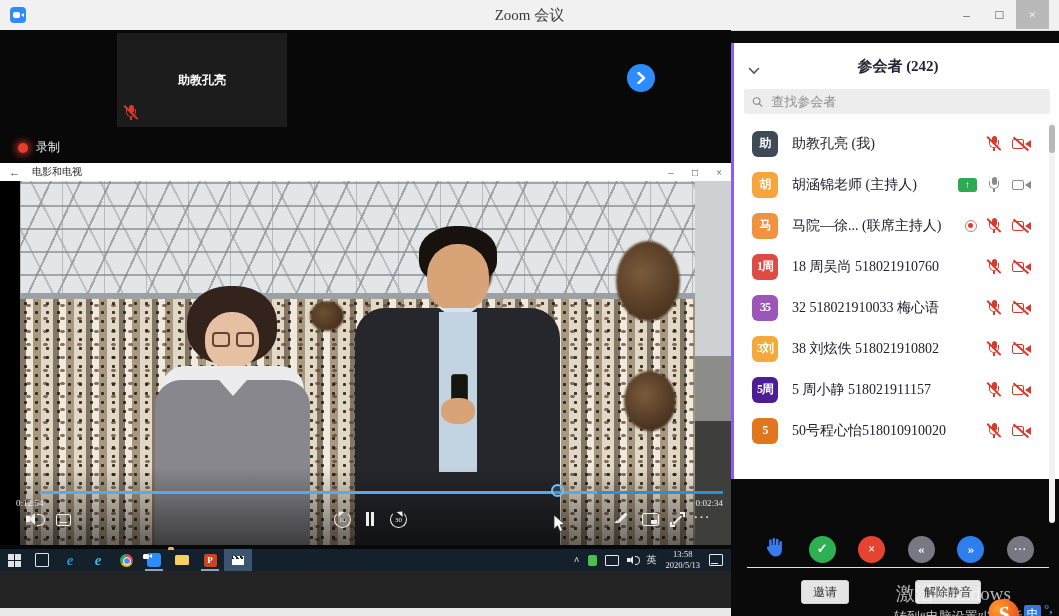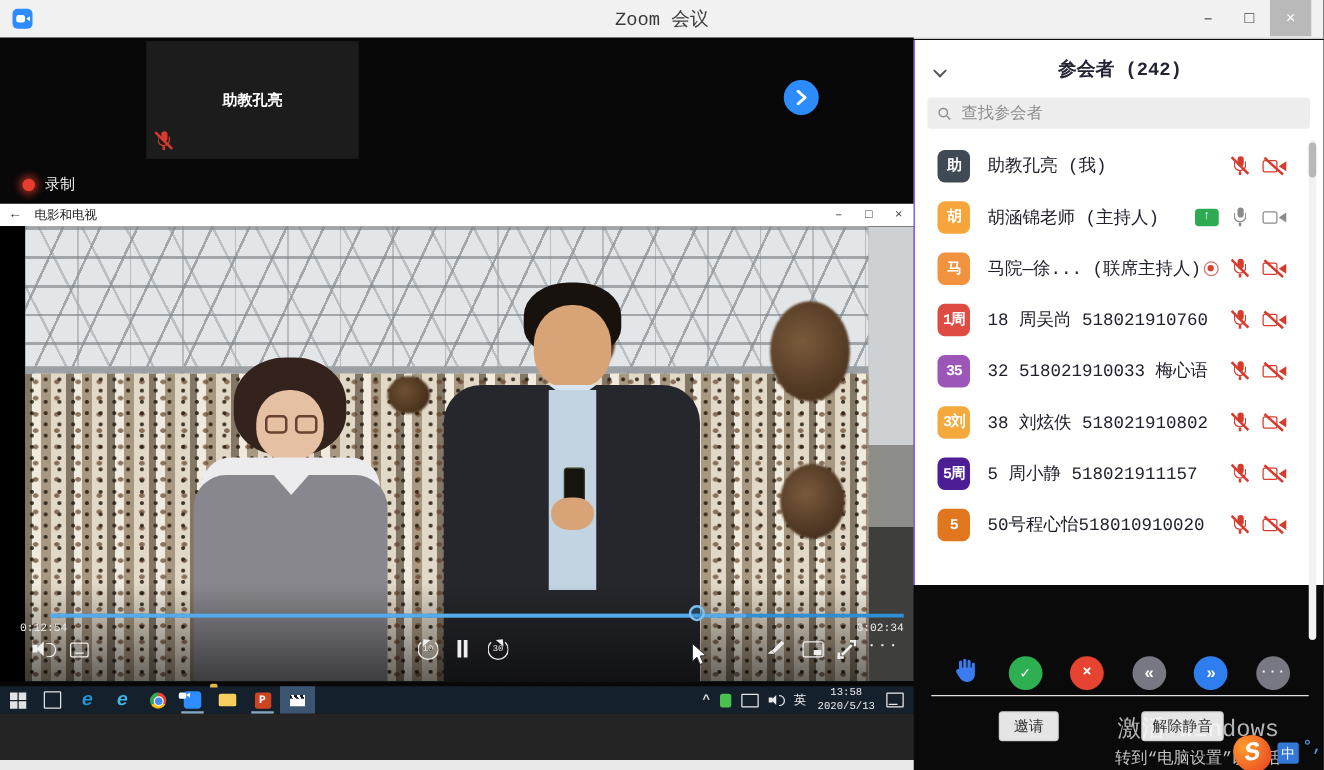--- a/index.html
+++ b/index.html
@@ -1,17 +1,17 @@
 <!DOCTYPE html>
 <html><head>
 <meta charset="utf-8">
 <style>
   html,body{margin:0;padding:0;background:#555;}
   #app{position:relative;width:1059px;height:616px;background:#0a0a0a;overflow:hidden;
-       font-family:Liberation Mono, monospace;-webkit-font-smoothing:antialiased;}
+       font-family:Liberation Serif, serif;-webkit-font-smoothing:antialiased;}
   .abs{position:absolute;}
 
   
   .titlebar{left:0;top:0;width:1059px;height:30px;background:#f1f1f1;border-bottom:1px solid #d8d8d8;}
   .zoom-logo{left:10px;top:7px;width:16px;height:16px;border-radius:4px;background:#2d8cff;}
   .zoom-logo::before{content:"";position:absolute;left:3px;top:5px;width:7px;height:6px;background:#fff;border-radius:2px;}
   .zoom-logo::after{content:"";position:absolute;left:10.5px;top:5.5px;border-right:3.5px solid #fff;
        border-top:2.5px solid transparent;border-bottom:2.5px solid transparent;}
   .win-title{left:0;top:6px;width:1059px;text-align:center;font-size:15px;color:#3a3a3a;}
   .cap-btn{top:0;height:29px;width:33px;display:flex;align-items:center;justify-content:center;
@@ -181,21 +181,21 @@
   .tray-spk{width:12px;height:10px;}
   .tray-spk::before{content:"";position:absolute;left:0;top:3px;width:3px;height:4px;background:#eaeaea;}
   .tray-spk::after{content:"";position:absolute;left:2px;top:1px;border-right:4px solid #eaeaea;border-top:4px solid transparent;border-bottom:4px solid transparent;}
   .tray-spk i{position:absolute;left:8px;top:1px;width:4px;height:7px;border:1.2px solid #eaeaea;border-left:none;border-radius:0 5px 5px 0;}
   .tray-lang{font-size:10px;}
   .tray-time{font-size:8.5px;line-height:1.25;text-align:center;margin:0 5px;}
   .tray-ac{width:12px;height:10px;border:1.3px solid #eaeaea;border-radius:1px;}
   .tray-ac::after{content:"";position:absolute;left:2px;bottom:2px;width:7px;height:1.3px;background:#eaeaea;}
 
   
-  .panel{left:731px;top:32px;width:328px;height:436px;background:#fff;border-left:1px solid #8b5cf6;box-sizing:border-box;}
+  .panel{left:731px;top:43px;width:328px;height:436px;background:#fff;border-left:3px solid #8b5cf6;box-sizing:border-box;}
   .p-chevron{left:14px;top:18px;}
   .p-title{left:0;top:14px;width:328px;text-align:center;font-size:15px;font-weight:bold;color:#232333;}
   .p-search{left:10px;top:46px;width:306px;height:25px;background:#ededed;border-radius:3px;display:flex;align-items:center;padding:0 8px;box-sizing:border-box;}
   .p-search input{border:none;background:transparent;outline:none;font-size:13px;color:#333;width:100%;margin-left:6px;font-family:inherit;}
   .p-search input::placeholder{color:#8f8f8f;}
   .rows{left:0;top:80px;width:328px;}
   .prow{height:41px;display:flex;align-items:center;padding:0 30px 0 18px;}
   .avatar{width:26px;height:26px;border-radius:6px;color:#fff;font-size:12px;font-weight:bold;
       display:flex;align-items:center;justify-content:center;flex-shrink:0;letter-spacing:-1px;}
   .avatar-photo{background:#8d9aa5;position:relative;overflow:hidden;}

